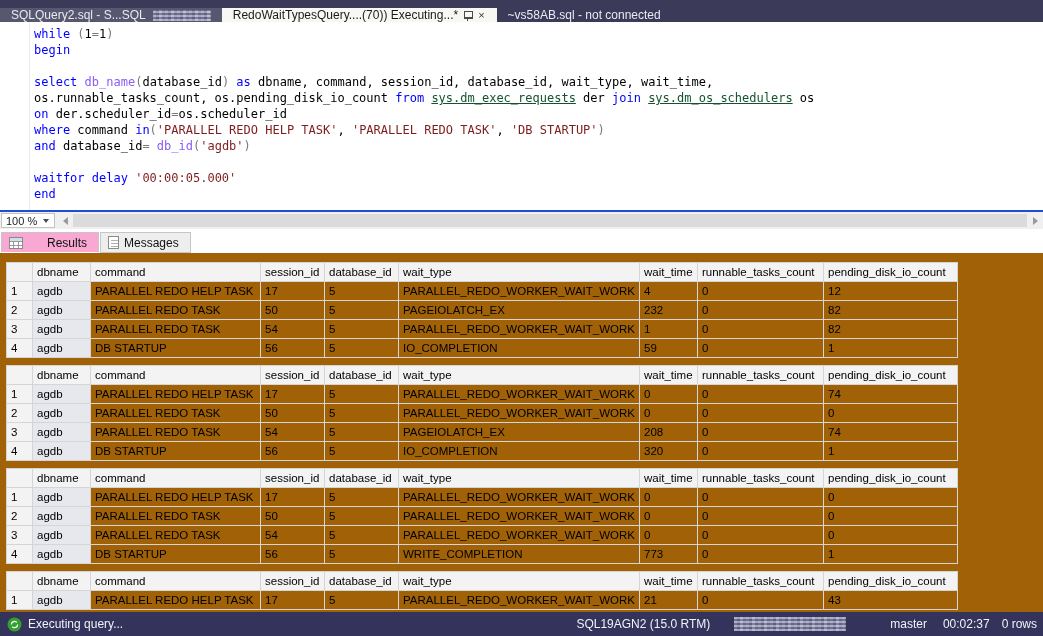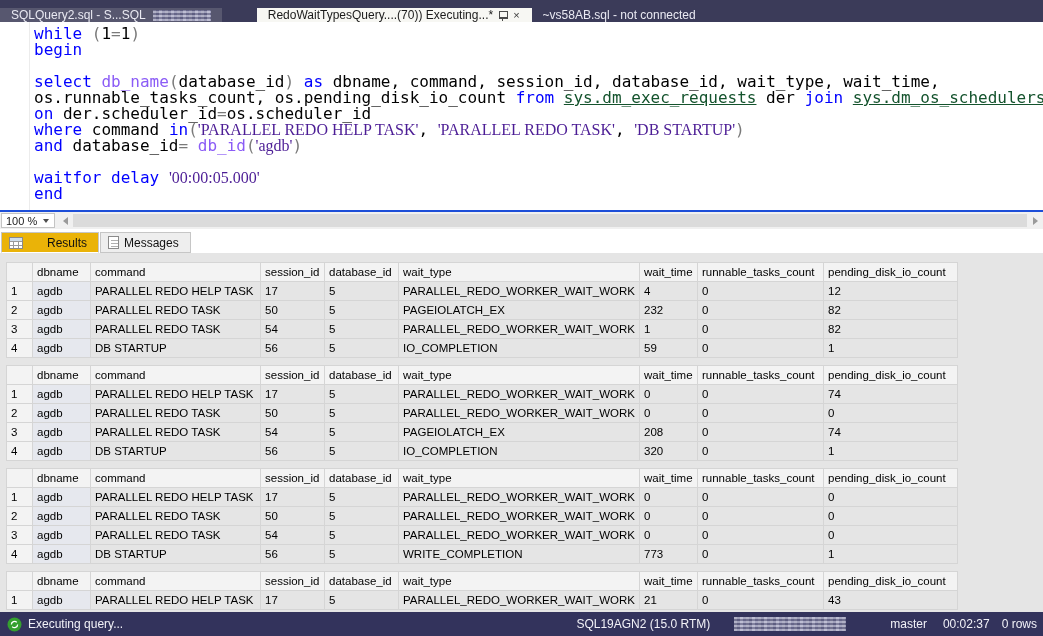--- a/index.html
+++ b/index.html
@@ -3,76 +3,76 @@
 <meta charset="utf-8">
 <style>
   * { box-sizing: border-box; margin: 0; padding: 0; }
   html,body { width:1043px; height:636px; overflow:hidden; font-family:"Liberation Sans", sans-serif; background:#fff; }
   .app { width:1043px; height:636px; display:flex; flex-direction:column; }
 
   
   .tabbar { height:22px; background:#3b3b59; display:flex; align-items:flex-end; color:#e9e9f2; font-size:12px; flex:0 0 auto; }
   .tab { display:flex; align-items:center; gap:5px; padding:0 11px; white-space:nowrap; cursor:default; }
   .tab--dim { background:#57576f; }
-  .tab--active { background:#f7f7f3; color:#1a1a1a;margin-left:35px; }
+  .tab--active { background:#f7f7f3; color:#1a1a1a; }
   .tab-label { white-space:nowrap; }
 
   .pixel { display:inline-block;
     background-image:
       repeating-linear-gradient(0deg, rgba(255,255,255,0.30) 0 2px, rgba(15,15,40,0.22) 2px 4px),
       repeating-linear-gradient(90deg, #8f8fae 0 3px, #74749a 3px 6px, #a2a2c0 6px 9px, #7e7ea4 9px 12px);
   }
   .tab-pixel { width:58px; height:11px; margin-left:2px; }
   .status-pixel { width:112px; height:14px; }
 
   .pin-icon { position:relative; width:9px; height:11px; display:inline-block; }
   .pin-icon::before { content:""; position:absolute; left:1px; top:1px; width:7px; height:5px; border:1px solid #4a4a4a; border-bottom:2px solid #4a4a4a; }
   .pin-icon::after { content:""; position:absolute; left:4px; top:7px; width:1px; height:4px; background:#4a4a4a; }
   .close-icon { font-size:11px; line-height:11px; color:#3a3a3a; padding:0 1px; }
 
   
   .editor { height:188px; background:#fff; display:flex; flex:0 0 auto; }
   .gutter { width:30px; flex:0 0 auto; border-right:1px solid #ececec; background:#fff; }
-  .code { flex:1; padding:4px 0 0 4px; font-family:"DejaVu Sans Mono","Liberation Mono",monospace; font-size:16px; white-space:pre; overflow:hidden; }
+  .code { flex:1; padding:4px 0 0 4px; font-family:"DejaVu Sans Mono","Liberation Mono",monospace; font-size:12px; white-space:pre; overflow:hidden; }
   .line { height:16px; line-height:16px; }
   .tok-k { color:#0000ff; }
   .tok-f { color:#8b5cf6; }
   .tok-g { color:#14532d;text-decoration:underline; }
-  .tok-s { color:#4c1d95;font-family:Liberation Serif, serif; }
+  .tok-s { color:#7f1d1d; }
   .tok-o { color:#7a7a7a; }
   .tok-p { color:#000000; }
 
   
   .scrollrow { height:19px; display:flex; align-items:stretch; background:#f0f0f0; border-top:2px solid #1d4ed8; flex:0 0 auto; }
   .zoom { width:54px; flex:0 0 auto; margin:1px 2px 1px 1px; background:#fff; border:1px solid #c4c4c4; display:flex; align-items:center; justify-content:space-between; padding:0 5px 0 4px; font-size:11px; color:#222; }
   .caret { width:0; height:0; border-left:3.5px solid transparent; border-right:3.5px solid transparent; border-top:4px solid #4d4d4d; }
   .hscroll { flex:1; display:flex; align-items:center; background:#f0f0f0; }
   .sbtn { width:16px; height:100%; display:flex; align-items:center; justify-content:center; }
   .tri-l { width:0; height:0; border-top:4px solid transparent; border-bottom:4px solid transparent; border-right:5px solid #9a9a9a; }
   .tri-r { width:0; height:0; border-top:4px solid transparent; border-bottom:4px solid transparent; border-left:5px solid #9a9a9a; }
   .thumb { flex:1; height:13px; background:#dbdbdb; }
 
   
   .rtabs { height:24px; background:#fff; display:flex; align-items:flex-end; padding:2px 0 0 1px; gap:1px; flex:0 0 auto; }
   .rtab { height:21px; display:flex; align-items:center; gap:5px; padding:0 11px 0 7px; border:1px solid #c6c6c6; background:#eeeeee; font-size:12px; color:#111; cursor:default; }
-  .rtab--active { background:#eab308; border-bottom-color:#ffffff;gap:24px; }
+  .rtab--active { background:#f9a8d4; border-bottom-color:#ffffff;gap:24px; }
   .grid-icon { width:14px; height:12px; flex:0 0 auto; border:1px solid #8a8a8a; background-color:#fff;
     background-image:
       linear-gradient(to bottom, #cfdeee 0 3px, rgba(0,0,0,0) 3px),
       linear-gradient(to right, rgba(0,0,0,0) 0 3px, #9a9a9a 3px 4px, rgba(0,0,0,0) 4px 8px, #9a9a9a 8px 9px, rgba(0,0,0,0) 9px),
       linear-gradient(to bottom, rgba(0,0,0,0) 0 3px, #9a9a9a 3px 4px, rgba(0,0,0,0) 4px 7px, #9a9a9a 7px 8px, rgba(0,0,0,0) 8px);
   }
   .msg-icon { width:11px; height:13px; flex:0 0 auto; border:1px solid #8a8a8a; background-color:#fff;
     background-image:
       linear-gradient(to bottom, rgba(0,0,0,0) 0 3px, #b0b0b0 3px 4px, rgba(0,0,0,0) 4px 6px, #b0b0b0 6px 7px, rgba(0,0,0,0) 7px 9px, #b0b0b0 9px 10px, rgba(0,0,0,0) 10px);
     background-size:7px 13px; background-position:2px 0; background-repeat:no-repeat;
   }
 
   
-  .results { height:359px; background:#e5e5e5; padding:9px 0 0 6px; overflow:hidden; flex:0 0 auto; }
+  .results { height:359px; background:#a16207; padding:9px 0 0 6px; overflow:hidden; flex:0 0 auto; }
   table.grid { border-collapse:collapse; table-layout:fixed; font-size:11.5px; margin-bottom:7px; }
   table.grid th, table.grid td { border:1px solid #d5d5d5; padding:1px 4px; height:19px; overflow:hidden; white-space:nowrap; text-align:left; font-weight:normal; color:#000; }
   table.grid thead th { background:#f3f3f3; }
   td.rownum, th.rownum { background:#f3f3f3; text-align:center; padding:1px 2px; }
   td.dbcell { background:#e6e8ee; }
 
   
   .statusbar { height:24px; background:#33335c; color:#f2f2f8; display:flex; align-items:center; font-size:12px; padding:0 6px 0 7px; flex:0 0 auto; }
   .exec-icon { display:flex; align-items:center; margin-right:6px; }
   .spacer { flex:1; }

